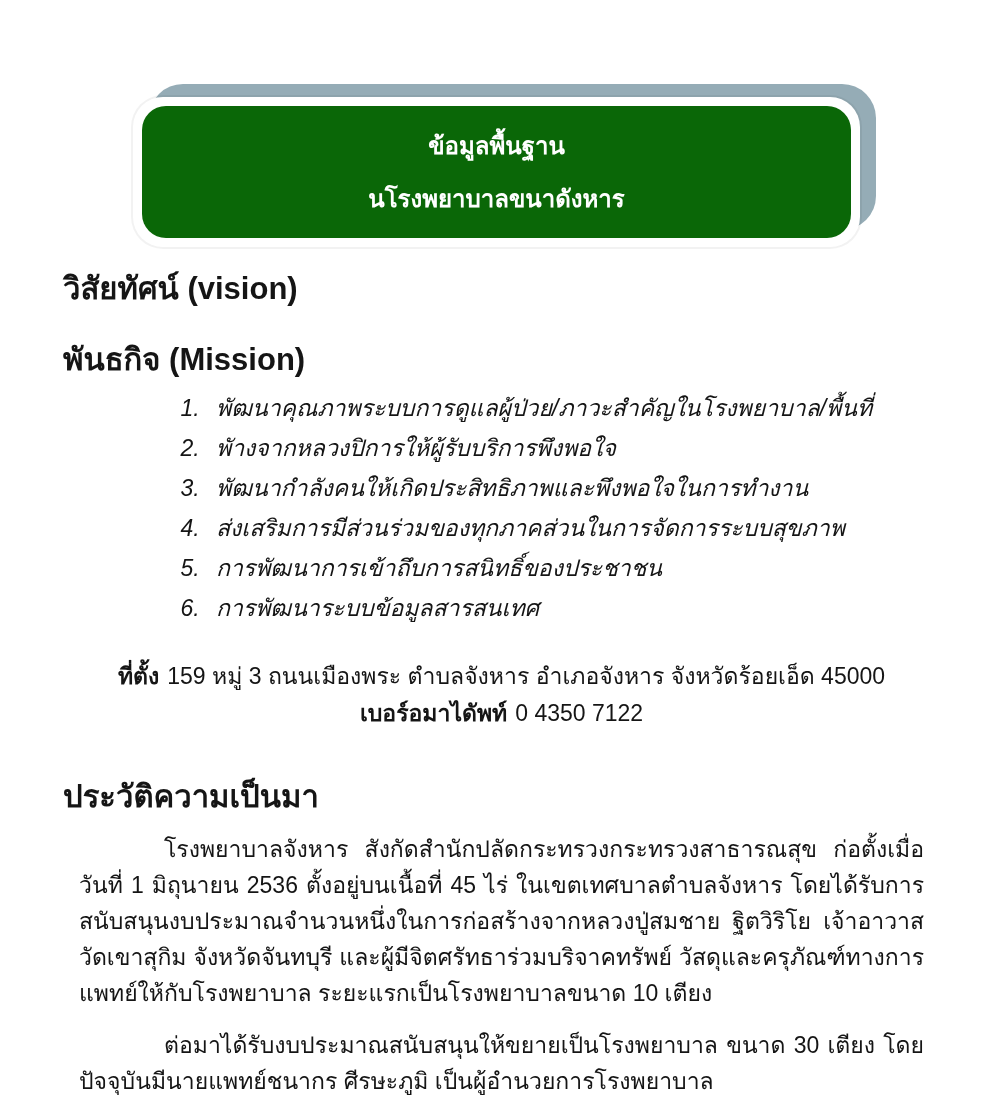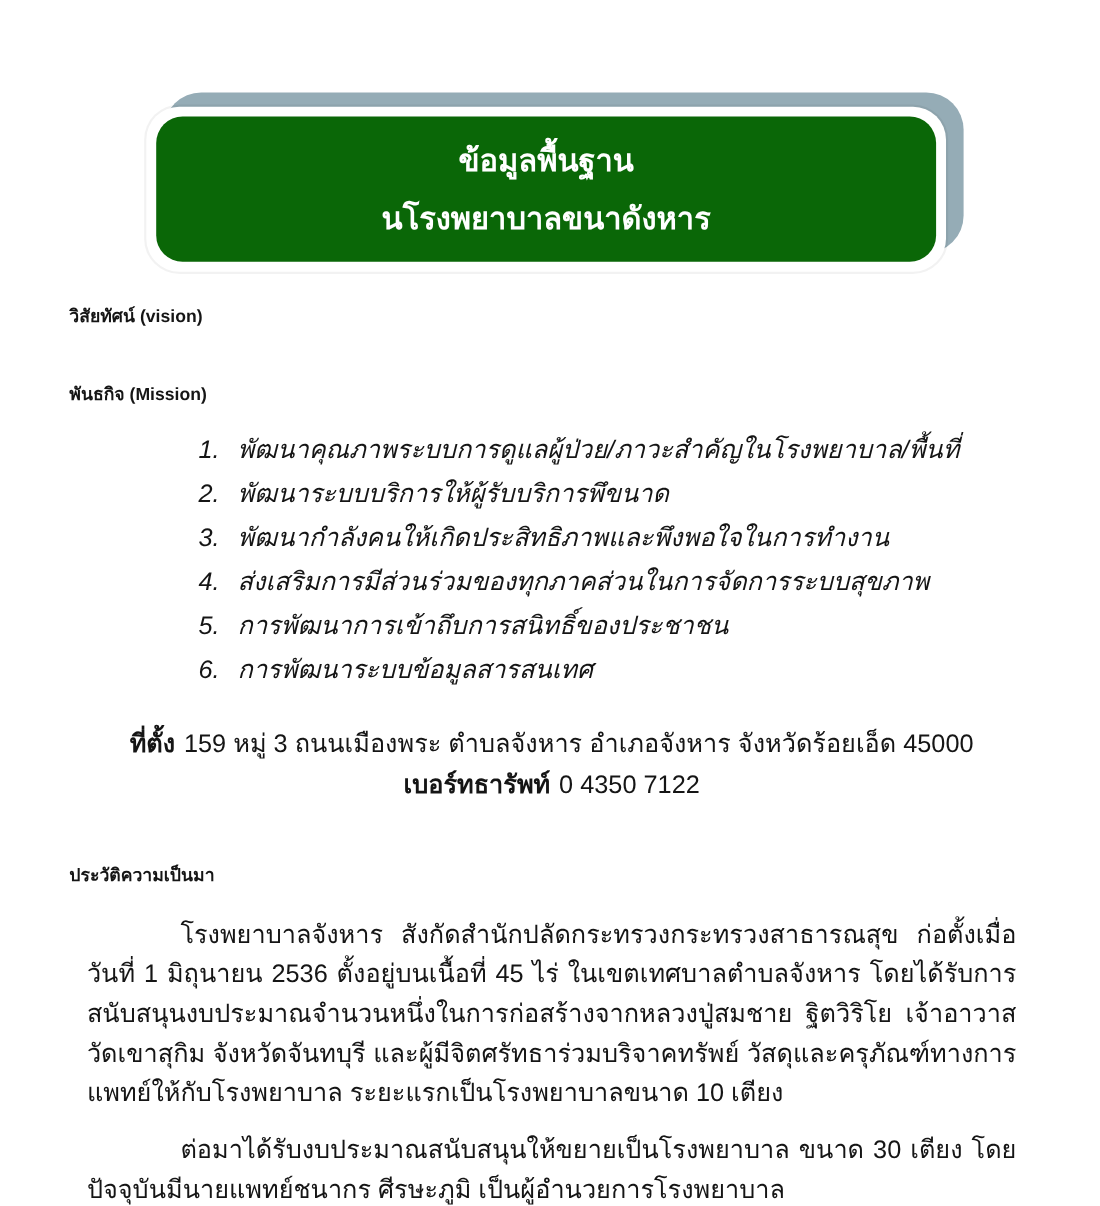--- a/index.html
+++ b/index.html
@@ -51,36 +51,36 @@
     right: 9px;
     bottom: 9px;
     background: #0a6707;
     border-radius: 24px;
     display: flex;
     flex-direction: column;
     align-items: center;
     justify-content: center;
     color: #ffffff;
     font-weight: bold;
-    font-size: 28px;
+    font-size: 24px;
     line-height: 53px;
     text-align: center;
   }
   
   .content {
     position: absolute;
     left: 63px;
     top: 270px;
     width: 877px;
     font-size: 23px;
     line-height: 37px;
   }
   .section-heading {
     font-weight: bold;
-    font-size: 16px;
+    font-size: 31px;
     margin: 0;
   }
   .vision-text {
     margin: 6px 0 0 0;
     padding-left: 85px;
   }
   .mission-block { margin-top: 34px; }
   .mission-list {
     margin: 10px 0 0 0;
     padding-left: 143px;
@@ -120,34 +120,34 @@
   <div class="content">
 
     <div class="vision-block">
       <p class="section-heading">วิสัยทัศน์ (vision)</p>
     </div>
 
     <div class="mission-block">
       <p class="section-heading">พันธกิจ (Mission)</p>
       <ol class="mission-list">
           <li>พัฒนาคุณภาพระบบการดูแลผู้ป่วย/ภาวะสำคัญในโรงพยาบาล/พื้นที่</li>
-          <li>พัฒนาระบบบริการให้ผู้รับบริการพึขนาด</li>
+          <li>พัางจากหลวงปิการให้ผู้รับบริการพึงพอใจ</li>
           <li>พัฒนากำลังคนให้เกิดประสิทธิภาพและพึงพอใจในการทำงาน</li>
           <li>ส่งเสริมการมีส่วนร่วมของทุกภาคส่วนในการจัดการระบบสุขภาพ</li>
           <li>การพัฒนาการเข้าถึบการสนิทธิ์ของประชาชน</li>
           <li>การพัฒนาระบบข้อมูลสารสนเทศ</li>
         </ol>
     </div>
 
     <div class="contact-block">
       <p class="contact-line">
         <span class="contact-label">ที่ตั้ง</span><span>159 หมู่ 3 ถนนเมืองพระ ตำบลจังหาร อำเภอจังหาร จังหวัดร้อยเอ็ด 45000</span>
       </p>
       <p class="contact-line">
-        <span class="contact-label">เบอร์ทธารัพท์</span><span>0 4350 7122</span>
+        <span class="contact-label">เบอร์อมาไดัพท์</span><span>0 4350 7122</span>
       </p>
     </div>
 
     <div class="history-block">
       <p class="section-heading">ประวัติความเป็นมา</p>
       <div class="history-paragraphs">
           <p>โรงพยาบาลจังหาร สังกัดสำนักปลัดกระทรวงกระทรวงสาธารณสุข ก่อตั้งเมื่อวันที่ 1  มิถุนายน 2536 ตั้งอยู่บนเนื้อที่ 45 ไร่ ในเขตเทศบาลตำบลจังหาร โดยได้รับการสนับสนุนงบประมาณจำนวนหนึ่งในการก่อสร้างจากหลวงปู่สมชาย ฐิตวิริโย เจ้าอาวาสวัดเขาสุกิม จังหวัดจันทบุรี และผู้มีจิตศรัทธาร่วมบริจาคทรัพย์ วัสดุและครุภัณฑ์ทางการแพทย์ให้กับโรงพยาบาล ระยะแรกเป็นโรงพยาบาลขนาด 10 เตียง</p>
           <p>ต่อมาได้รับงบประมาณสนับสนุนให้ขยายเป็นโรงพยาบาล ขนาด 30 เตียง โดยปัจจุบันมีนายแพทย์ชนากร ศีรษะภูมิ เป็นผู้อำนวยการโรงพยาบาล</p>
         </div>
     </div>

